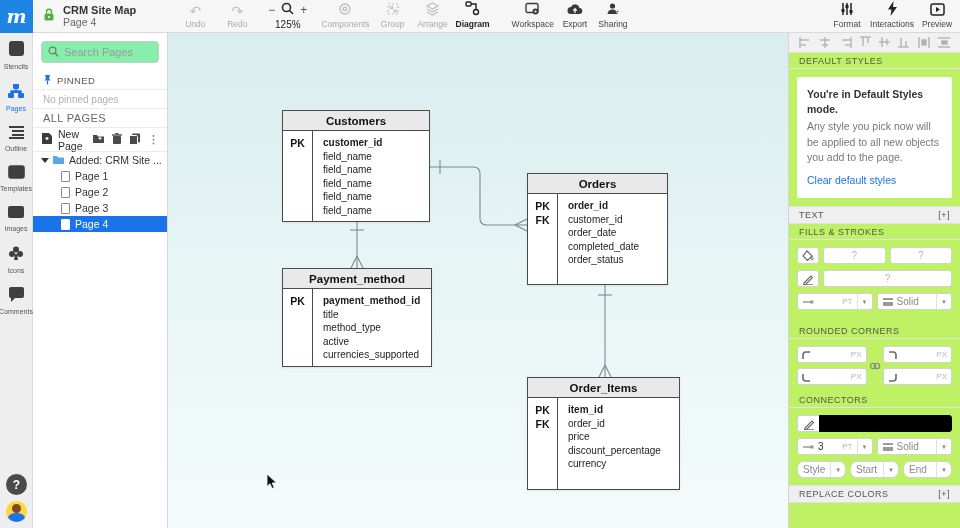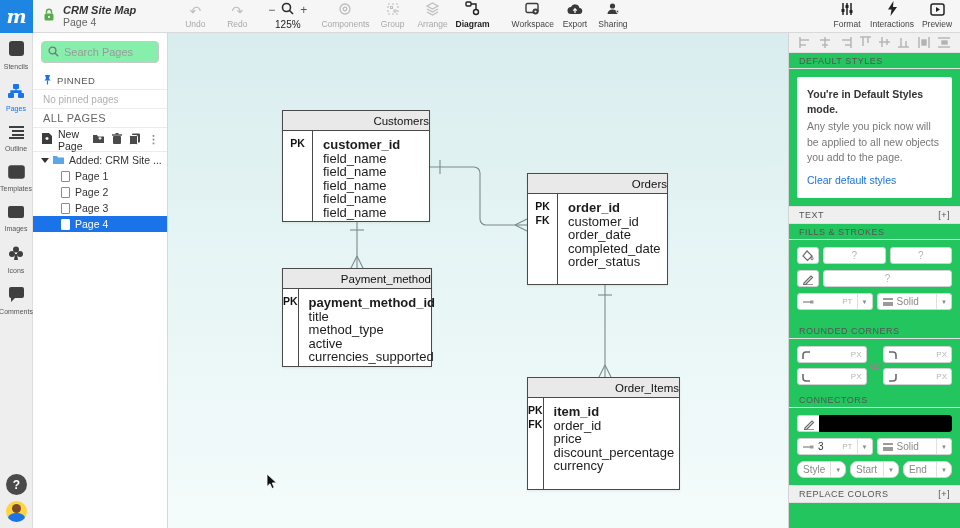--- a/index.html
+++ b/index.html
@@ -3,21 +3,21 @@
 <meta charset="utf-8">
 <style>
   * { margin:0; padding:0; box-sizing:border-box; }
   html,body { width:960px; height:528px; overflow:hidden; font-family:"Liberation Sans",sans-serif; background:#f5f5f5; }
 
   
   .toolbar { position:absolute; left:0; top:0; width:960px; height:33px; background:#f6f6f6; border-bottom:1px solid #d9d9d9; display:flex; align-items:center; z-index:30; }
   .logo { width:33px; height:33px; background:#1e85e2; color:#fff; display:flex; align-items:center; justify-content:center; font-family:"DejaVu Serif",serif; font-style:italic; font-weight:bold; font-size:19px; flex:0 0 33px; }
   .lock { margin-left:10px; flex:0 0 auto; }
   .doc-titles { margin-left:8px; line-height:1.15; }
-  .doc-title { font-size:11px; font-weight:bold; color:#333;font-style:italic; }
+  .doc-title { font-size:11px; font-weight:bold; color:#333; }
   .doc-page { font-size:10.5px; color:#666; }
   .tool { display:flex; flex-direction:column; align-items:center; justify-content:center; min-width:34px; cursor:default; }
   .tool .ticon { height:15px; display:flex; align-items:center; justify-content:center; }
   .tool .tlabel { font-size:8.5px; color:#444; margin-top:1px; white-space:nowrap; }
   .tool.disabled .tlabel { color:#a9a9a9; }
   .tool.disabled svg * { stroke:#bdbdbd !important; fill:none; }
   .tool.disabled .glyph { color:#bdbdbd; }
   .tool.active .tlabel { color:#1c1c1c; font-weight:bold; }
   .glyph { font-size:14px; color:#3a3a3a; line-height:1; }
   .zoomer { display:flex; flex-direction:column; align-items:center; margin:0 14px; }
@@ -59,32 +59,32 @@
   .page-row { display:flex; align-items:center; height:16px; padding-left:28px; cursor:pointer; }
   .page-row .plabel { font-size:10.5px; color:#333; margin-left:5px; }
   .page-row.selected { background:#1a73e8; }
   .page-row.selected .plabel { color:#fff; }
   .page-icon { width:9px; height:11px; border:1px solid #8a8a8a; border-radius:1px; background:#fff; }
   .page-row.selected .page-icon { background:#fff; border-color:#fff; }
 
   
   .canvas { position:absolute; left:168px; top:33px; width:620px; height:495px; background:linear-gradient(180deg,#d9edee 0%,#e9f6f6 55%,#f4fbfb 100%); overflow:hidden; z-index:10; }
   .entity { position:absolute; background:#fff; border:1.5px solid #4a4a4a; display:flex; flex-direction:column; box-shadow:0 1px 2px rgba(0,0,0,.08); }
-  .entity-header { height:20px; line-height:20px; text-align:right; font-weight:normal; font-size:11.5px; color:#111; background:#e9e9e9; border-bottom:1.5px solid #4a4a4a; }
+  .entity-header { height:20px; line-height:20px; text-align:center; font-weight:bold; font-size:11.5px; color:#111; background:#e9e9e9; border-bottom:1.5px solid #4a4a4a; }
   .entity-body { display:flex; flex:1; }
   .key-col { width:30px; border-right:1.5px solid #4a4a4a; padding-top:6px; text-align:center; }
   .key-cell { height:13.5px; font-size:10.5px; font-weight:bold; color:#111; }
   .field-col { padding:6px 6px 0 10px; }
-  .field-cell { height:13.5px; font-size:13px; color:#1c1c1c; white-space:nowrap; }
+  .field-cell { height:13.5px; font-size:10px; color:#1c1c1c; white-space:nowrap; }
   .field-cell.bold { font-weight:bold; }
   .connector-layer { position:absolute; left:0; top:0; width:620px; height:495px; pointer-events:none; }
   .cursor { position:absolute; left:98px; top:440px; }
 
   
-  .inspector { position:absolute; left:788px; top:33px; width:172px; height:495px; background:#22c55e; border-left:1px solid #d4d4d4; z-index:20; }
+  .inspector { position:absolute; left:788px; top:33px; width:172px; height:495px; background:#bef264; border-left:1px solid #d4d4d4; z-index:20; }
   .align-row { height:20px; display:flex; align-items:center; justify-content:space-between; padding:0 10px; background:#f1f1f1; border-bottom:1px solid #e0e0e0; }
   .align-row svg * { stroke:#b3b3b3; }
   .sec-head { height:16px; display:flex; align-items:center; justify-content:space-between; padding:0 10px; font-size:9px; color:#555; letter-spacing:.5px; border-bottom:1px solid #e3e3e3; }
   .sec-bar { height:18px; display:flex; align-items:center; justify-content:space-between; padding:0 10px; font-size:9px; color:#555; letter-spacing:.5px; background:#efefef; border-top:1px solid #e0e0e0; border-bottom:1px solid #e0e0e0; }
   .styles-card { background:#fff; margin:8px; padding:10px; font-size:10.5px; color:#777; line-height:1.45; border-radius:2px; }
   .styles-card .card-title { font-weight:bold; color:#333; margin-bottom:2px; }
   .styles-card a { color:#1a73e8; text-decoration:none; display:inline-block; margin-top:8px; font-size:10.5px; }
   .ctl-zone { padding:7px 8px; }
   .crow { display:flex; gap:4px; margin-bottom:6px; }
   .iconseg { width:22px; height:17px; background:#fff; border:1px solid #d2d2d2; border-radius:3px; display:flex; align-items:center; justify-content:center; }

